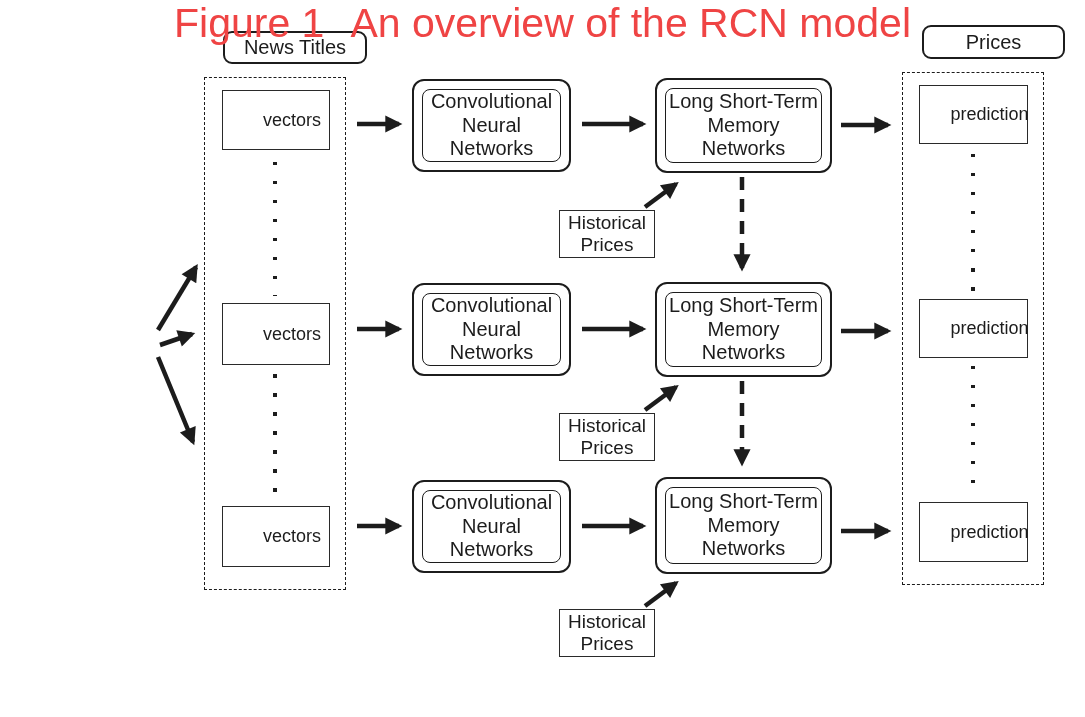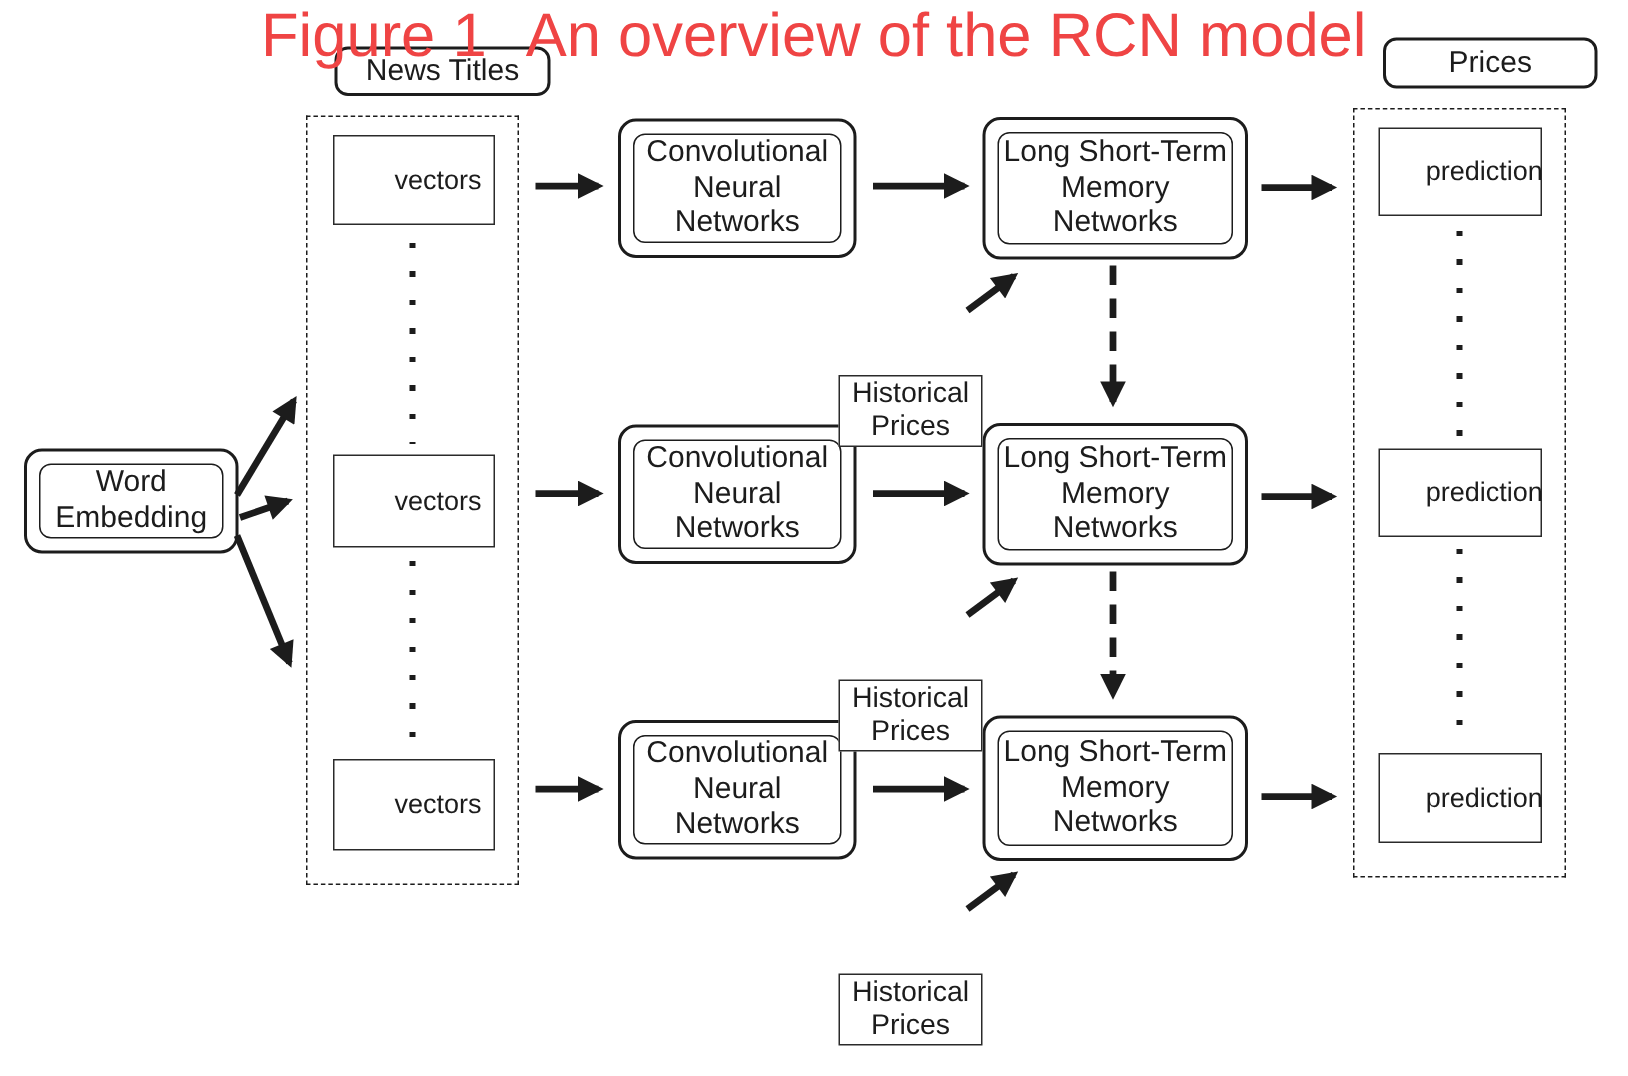--- a/index.html
+++ b/index.html
@@ -33,21 +33,21 @@
   
   .plain {
     border: 1.8px solid #2a2a2a;
     background: #fff;
     display: flex; flex-direction: column;
     align-items: center; justify-content: center;
     text-align: center;
     line-height: 1.15;
   }
   .plain.small { font-size: 18px; padding-left: 32px; }
-  .plain.hp { font-size: 19px; line-height: 1.18; margin-top: 40px; }
+  .plain.hp { font-size: 19px; line-height: 1.18; }
 
   
   .double {
     border: 2px solid #1c1c1c;
     border-radius: 12px;
     padding: 8px;
     background: #fff;
   }
   .double .inner {
     box-sizing: border-box;
@@ -93,26 +93,20 @@
   <div class="abs pill" style="left:203px; top:31px; width:144px; height:33px;">
     <span>News Titles</span>
   </div>
   <div class="abs pill" style="left:902px; top:25px; width:143px; height:34px;">
     <span>Prices</span>
   </div>
 
   <div class="abs dashedcol" style="left:204px; top:77px; width:142px; height:513px;"></div>
   <div class="abs dashedcol" style="left:902px; top:72px; width:142px; height:513px;"></div>
 
-  <div class="abs double" style="left:16px; top:299px; width:143px; height:70px;">
-    <div class="inner">
-      <span>Word</span>
-      <span>Embedding</span>
-    </div>
-  </div>
 
   <div class="abs plain small" style="left:222px; top:90px; width:108px; height:60px;">
     <span>vectors</span>
   </div>
   <div class="abs plain small" style="left:222px; top:303px; width:108px; height:62px;">
     <span>vectors</span>
   </div>
   <div class="abs plain small" style="left:222px; top:506px; width:108px; height:61px;">
     <span>vectors</span>
   </div>

